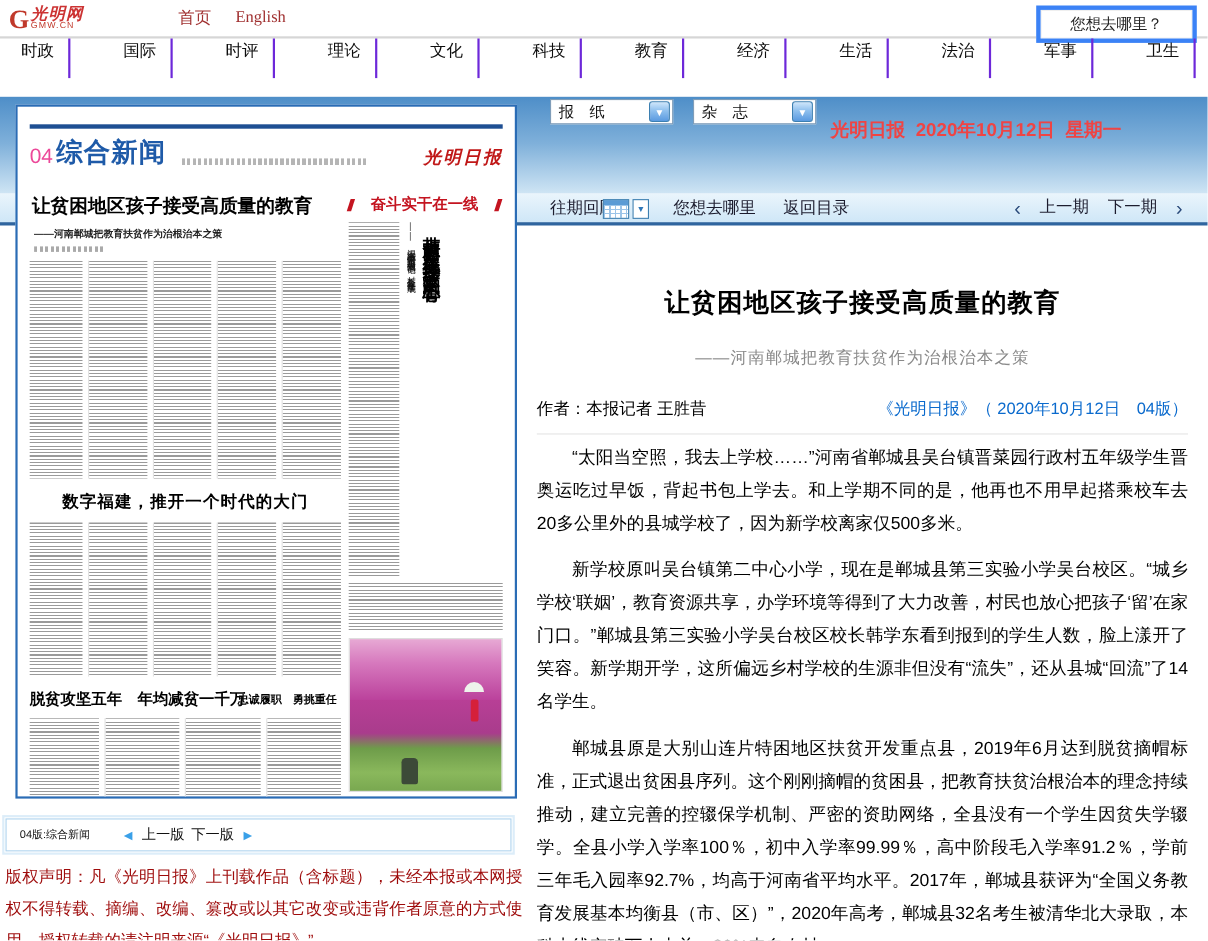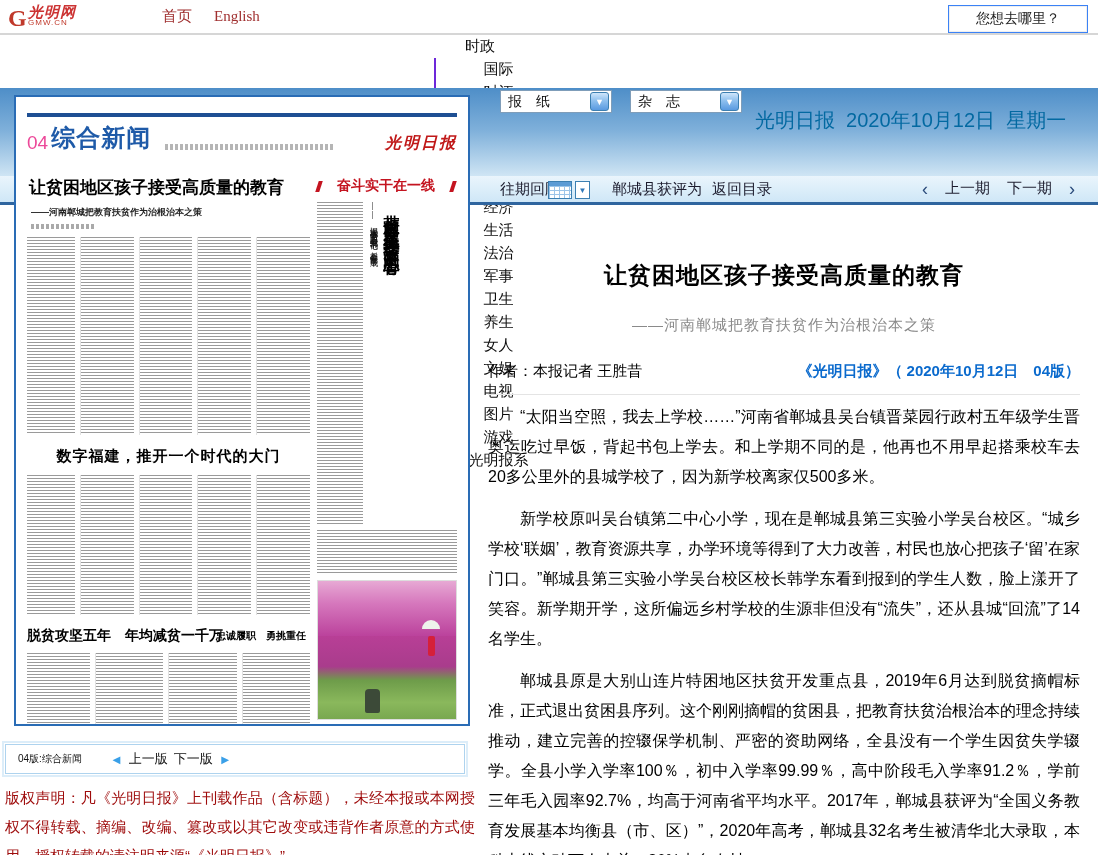--- a/index.html
+++ b/index.html
@@ -9,44 +9,44 @@
   
   .topbar{position:absolute;top:0;left:0;width:1098px;height:33px;background:#fff;
           border-bottom:2px solid #d6d6d6;display:flex;align-items:center;}
   .logo{margin-left:8px;position:relative;width:132px;height:28px;cursor:pointer;}
   .logo .g{position:absolute;left:0;top:2px;font-size:24px;font-weight:bold;color:#c0392b;
            font-family:"Liberation Serif",serif;}
   .logo .cn-name{position:absolute;left:20px;top:0;font-size:15px;font-weight:bold;color:#c33;
            font-style:italic;letter-spacing:1px;}
   .logo .sub{position:absolute;left:20px;top:15px;font-size:8px;color:#c0392b;letter-spacing:1px;}
   .toplink{font-size:15px;color:#a03030;text-decoration:none;margin-left:22px;cursor:pointer;font-family:Liberation Serif, serif;}
-  .where-box{position:absolute;right:10px;top:5px;border:1px solid #3b82f6;background:#fff;
+  .where-box{position:absolute;right:10px;top:5px;border:4px solid #3b82f6;background:#fff;
              padding:4px 27px;font-size:14px;color:#222;box-shadow:inset 0 0 0 1px #efefef;cursor:pointer;}
 
   
-  .nav{position:absolute;top:35px;left:0;width:954px;height:36px;display:flex;align-items:center;
-       padding-left:6px;box-sizing:border-box;flex-direction:column;}
+  .nav{position:absolute;top:35px;left:0;width:954px;height:36px;display:flex;
+       padding-left:6px;box-sizing:border-box;}
   .nav-item{font-size:15px;color:#0e0e0e;padding:2px 13px;white-space:nowrap;cursor:pointer;}
   .nav-item + .nav-item{border-left:2px solid #6d28d9;padding-left:48px;}
 
   
   .band{position:absolute;top:88px;left:0;width:1098px;height:88px;
         background:linear-gradient(180deg,#4e8ec8 0%,#7fb0da 48%,#cfe5f4 100%);}
   .toolbar{position:absolute;top:176px;left:0;width:1098px;height:26px;
         background:linear-gradient(180deg,#eaf5fc,#cfe7f7);border-bottom:3px solid #2f659f;}
 
   .sel{position:absolute;top:90px;width:112px;height:23px;background:#fff;border:1px solid #7f9db9;
        display:flex;align-items:center;justify-content:space-between;box-sizing:border-box;
        font-size:14px;color:#111;padding-left:7px;cursor:pointer;}
   .sel .txt{white-space:pre;}
   .sel .arrow{width:17px;height:17px;margin-right:2px;border:1px solid #3c7fb1;border-radius:3px;
        background:linear-gradient(180deg,#cfe6fb 0%,#8fc0ee 45%,#5a9ae0 100%);
        color:#fff;font-size:9px;display:flex;align-items:center;justify-content:center;}
-  .issue-line{position:absolute;left:755px;top:107px;font-size:20px;font-weight:normal;
-       color:#0369a1;white-space:pre;}
+  .issue-line{position:absolute;left:755px;top:107px;font-size:17px;font-weight:bold;
+       color:#ef4444;white-space:pre;}
 
   .tb-link{position:absolute;top:180px;font-size:15px;color:#1c1c2e;cursor:pointer;white-space:nowrap;}
   .cal{position:absolute;left:548px;top:181px;width:24px;height:18px;background:#fff;
        border:1px solid #3c7fb1;box-sizing:border-box;cursor:pointer;
        background-image:linear-gradient(#5b9bd5 0,#5b9bd5 4px,transparent 4px),
          repeating-linear-gradient(90deg,#9cc4e8 0,#9cc4e8 1px,transparent 1px,transparent 5px),
          repeating-linear-gradient(#9cc4e8 0,#9cc4e8 1px,transparent 1px,transparent 4px);}
   .cal-dd{position:absolute;left:575px;top:181px;width:15px;height:18px;background:#fff;
        border:1px solid #3c7fb1;box-sizing:border-box;color:#2f77b8;font-size:8px;
        display:flex;align-items:center;justify-content:center;cursor:pointer;}
@@ -97,21 +97,21 @@
   .photo-caption{height:12px;margin-top:4px;
        background:repeating-linear-gradient(90deg,#b5b5b5 0,#b5b5b5 3px,transparent 3px,transparent 5px);}
 
   
   .article{position:absolute;left:488px;top:205px;width:592px;}
   .a-title{margin-top:55px;text-align:center;font-size:23px;font-weight:bold;color:#000;letter-spacing:1px;}
   .a-subtitle{margin-top:25px;text-align:center;font-size:15px;color:#8a8a8a;letter-spacing:1px;}
   .a-meta{display:flex;justify-content:space-between;align-items:baseline;margin-top:27px;
           padding-bottom:13px;border-bottom:1px solid #e4e4e4;}
   .a-author{font-size:15px;color:#000;}
-  .a-source{font-size:15px;color:#0a6acd;white-space:pre;font-weight:bold;}
+  .a-source{font-size:15px;color:#0a6acd;white-space:pre;}
   .a-body{margin-top:7px;font-size:16px;line-height:30px;color:#000;text-align:justify;}
   .a-body p{margin:0 0 12px;text-indent:2em;}
 
   
   .pagenav{position:absolute;left:5px;top:744px;width:460px;height:30px;background:#fff;
        border:1px solid #aed3ee;outline:2px solid #dcedf9;outline-offset:1px;
        display:flex;align-items:center;padding-left:12px;box-sizing:border-box;gap:6px;}
   .pagenav .lbl{font-size:10px;color:#111;margin-right:22px;}
   .pagenav .arr{color:#3aa0e8;font-size:13px;cursor:pointer;}
   .pagenav .pv{font-size:13px;color:#111;cursor:pointer;}
@@ -166,21 +166,21 @@
   </div>
   <div class="sel" style="left:630px;">
     <span class="txt">杂　志</span>
     <span class="arrow">▼</span>
   </div>
   <div class="issue-line">光明日报  2020年10月12日  星期一</div>
 
   <span class="tb-link" style="left:500px;">往期回顾</span>
   <div class="cal"></div>
   <div class="cal-dd">▼</div>
-  <span class="tb-link" style="left:612px;">郸城县获评为</span>
+  <span class="tb-link" style="left:612px;">您想去哪里</span>
   <span class="tb-link" style="left:712px;">返回目录</span>
   <div class="pager">
     <span class="chev">‹</span>
     <span class="pg">上一期</span>
     <span class="pg">下一期</span>
     <span class="chev">›</span>
   </div>
 
   <div class="newspaper">
     <div class="np-rule"></div>

